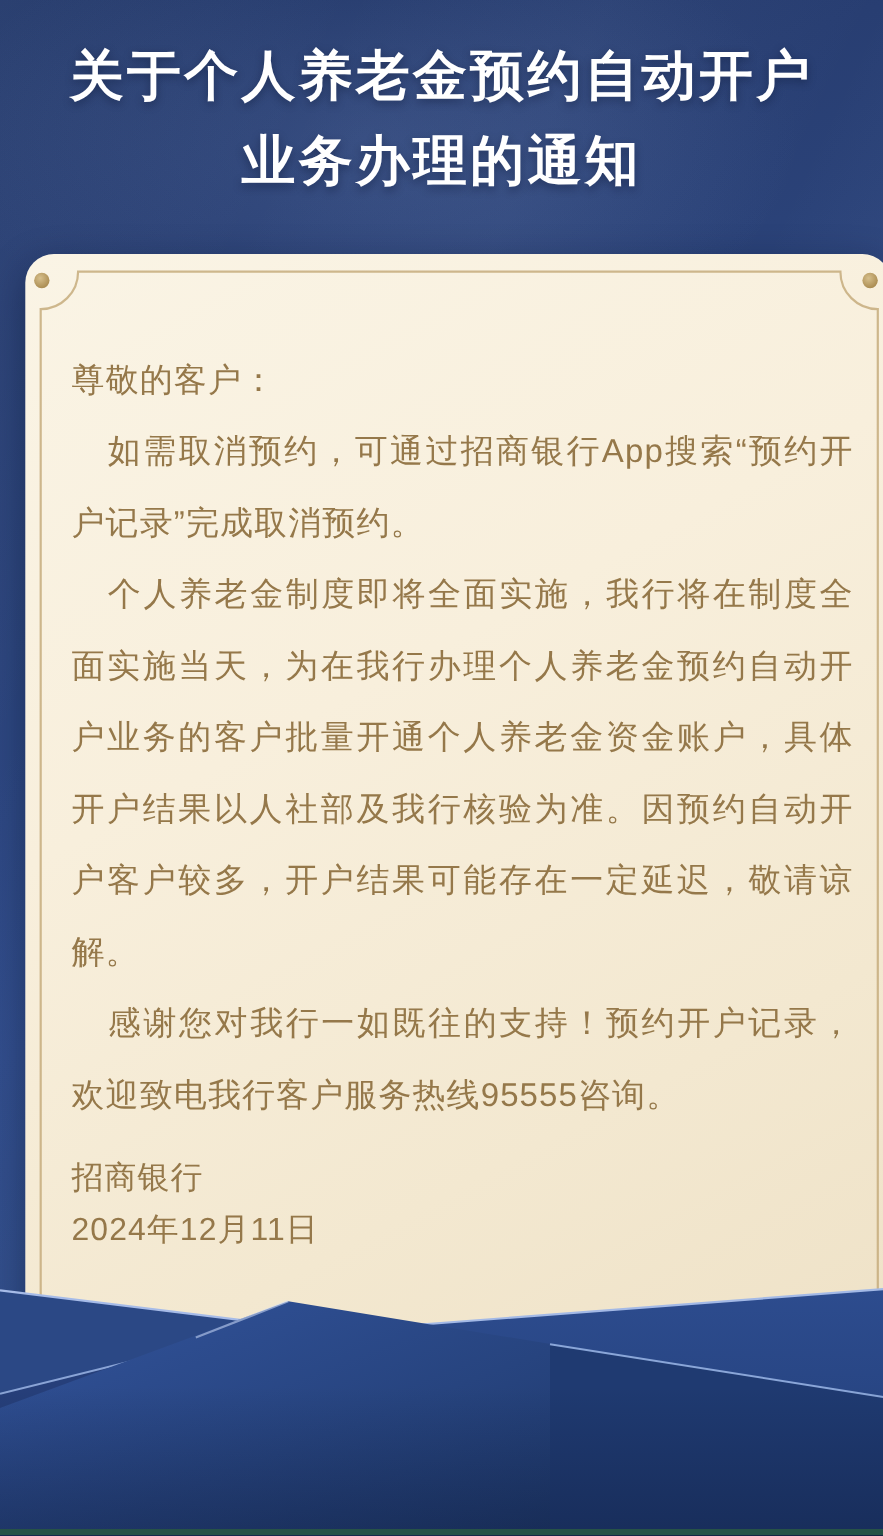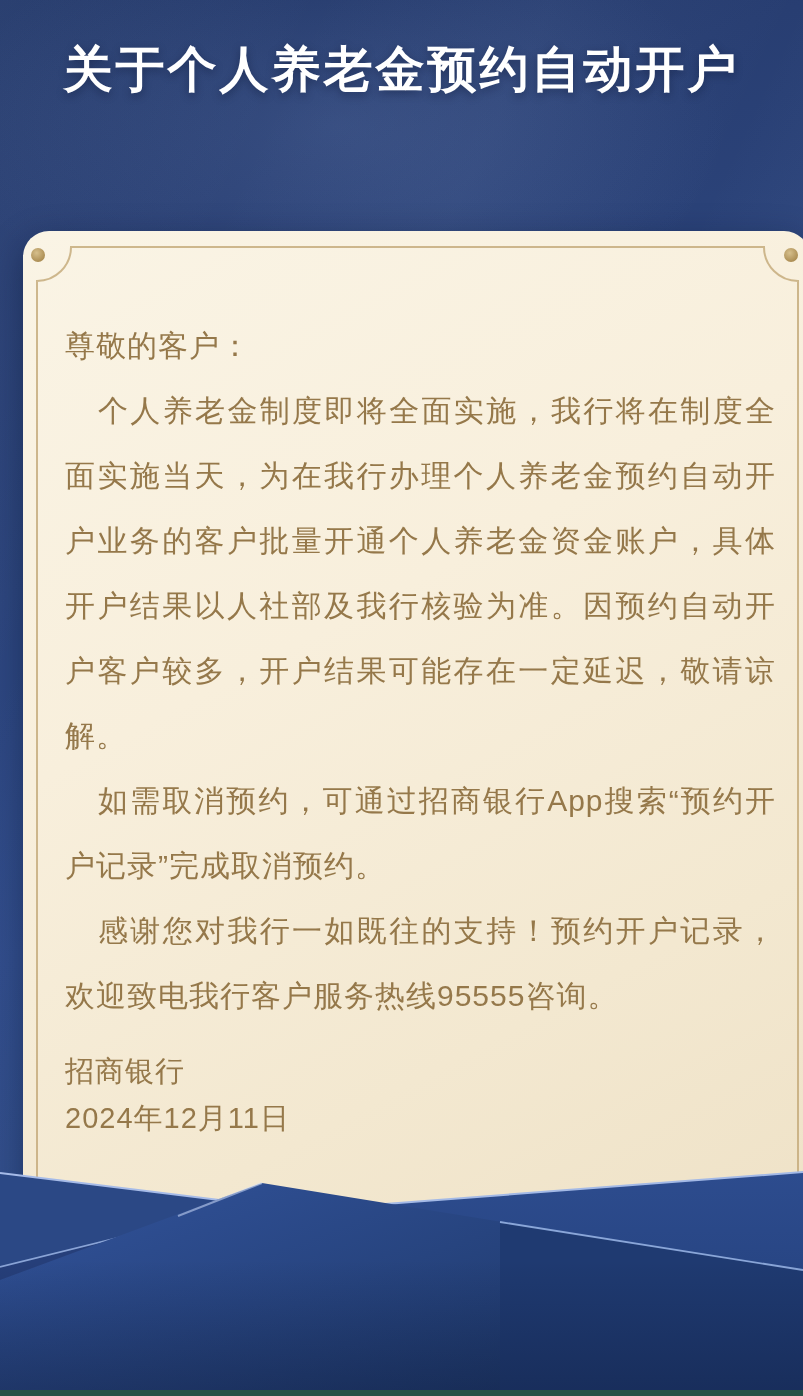--- a/index.html
+++ b/index.html
@@ -51,39 +51,40 @@
     width:803px;height:266px;display:block;
   }
 </style>
 </head>
 <body>
 
 <div class="stage">
 
   <div class="title">
     <span>关于个人养老金预约自动开户</span>
+    <span>业务办理的通知</span>
   </div>
 
   <div class="card">
     <svg class="frame-svg" viewBox="0 0 787 1050" preserveAspectRatio="none" aria-hidden="true">
       <defs>
         <radialGradient id="dotGrad" cx="40%" cy="35%" r="70%">
           <stop offset="0%" stop-color="#d6bf8c"></stop>
           <stop offset="100%" stop-color="#a8894e"></stop>
         </radialGradient>
       </defs>
       <path d="M 14 1050 L 14 50 A 34 34 0 0 0 48 16 L 741 16 A 34 34 0 0 0 775 50 L 775 1050" fill="none" stroke="#c6ac7c" stroke-width="2" stroke-opacity="0.85"></path>
       <circle cx="15" cy="24" r="7" fill="url(#dotGrad)"></circle>
       <circle cx="768" cy="24" r="7" fill="url(#dotGrad)"></circle>
     </svg>
 
     <div class="content">
       <p class="salutation">尊敬的客户：</p>
+      <p class="para">如需取消预约，可通过招商银行App搜索“预约开户记录”完成取消预约。</p>
       <p class="para">个人养老金制度即将全面实施，我行将在制度全面实施当天，为在我行办理个人养老金预约自动开户业务的客户批量开通个人养老金资金账户，具体开户结果以人社部及我行核验为准。因预约自动开户客户较多，开户结果可能存在一定延迟，敬请谅解。</p>
-      <p class="para">如需取消预约，可通过招商银行App搜索“预约开户记录”完成取消预约。</p>
       <p class="para">感谢您对我行一如既往的支持！预约开户记录，欢迎致电我行客户服务热线95555咨询。</p>
       <div class="sig-block">
         <div>招商银行</div>
         <div>2024年12月11日</div>
       </div>
     </div>
   </div>
 
   <svg class="mountains" viewBox="0 0 803 266" preserveAspectRatio="none" aria-hidden="true">
     <defs>

